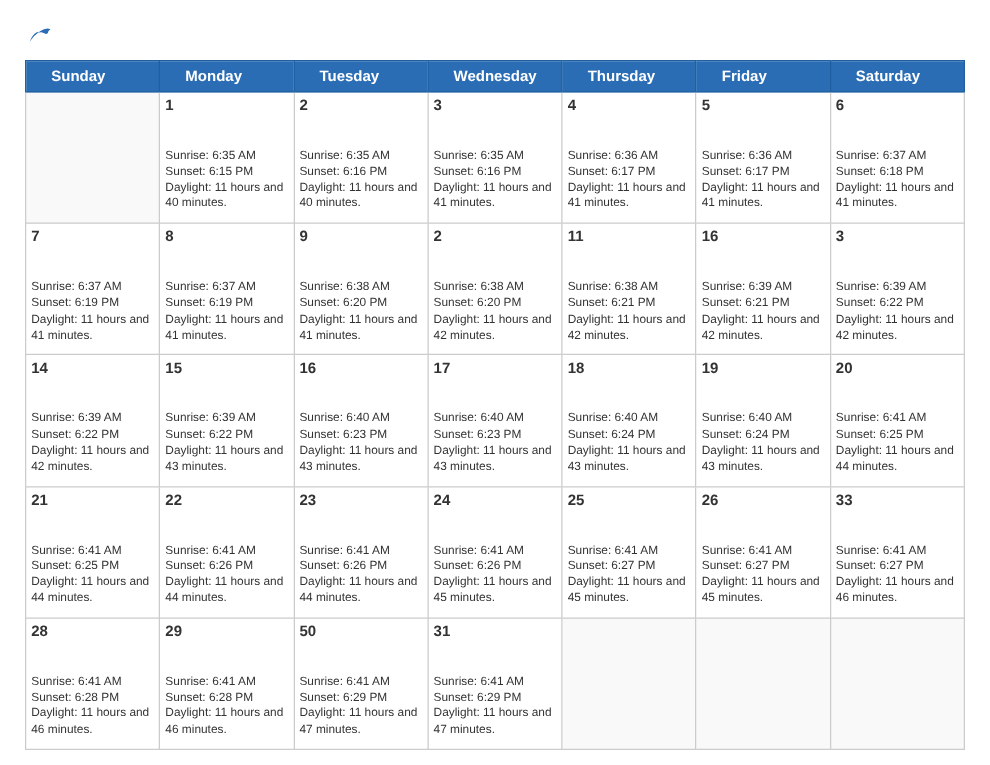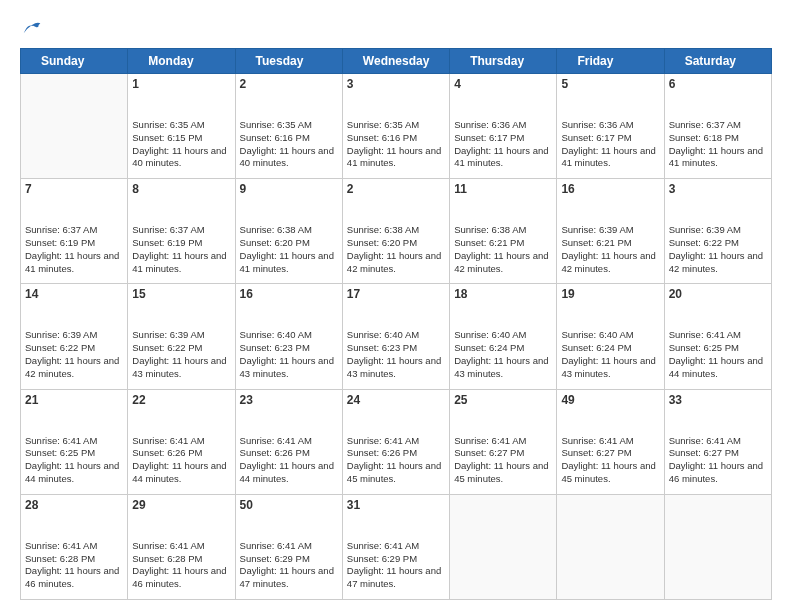--- a/index.html
+++ b/index.html
@@ -243,21 +243,21 @@
           </td>
           <td>
             <span class="day-number">24</span>
             <div class="day-info">Sunrise: 6:41 AM<br>Sunset: 6:26 PM<br>Daylight: 11 hours and 45 minutes.</div>
           </td>
           <td>
             <span class="day-number">25</span>
             <div class="day-info">Sunrise: 6:41 AM<br>Sunset: 6:27 PM<br>Daylight: 11 hours and 45 minutes.</div>
           </td>
           <td>
-            <span class="day-number">49</span>
+            <span class="day-number">26</span>
             <div class="day-info">Sunrise: 6:41 AM<br>Sunset: 6:27 PM<br>Daylight: 11 hours and 45 minutes.</div>
           </td>
           <td>
             <span class="day-number">33</span>
             <div class="day-info">Sunrise: 6:41 AM<br>Sunset: 6:27 PM<br>Daylight: 11 hours and 46 minutes.</div>
           </td>
         </tr>
         <tr>
           <td>
             <span class="day-number">28</span>

